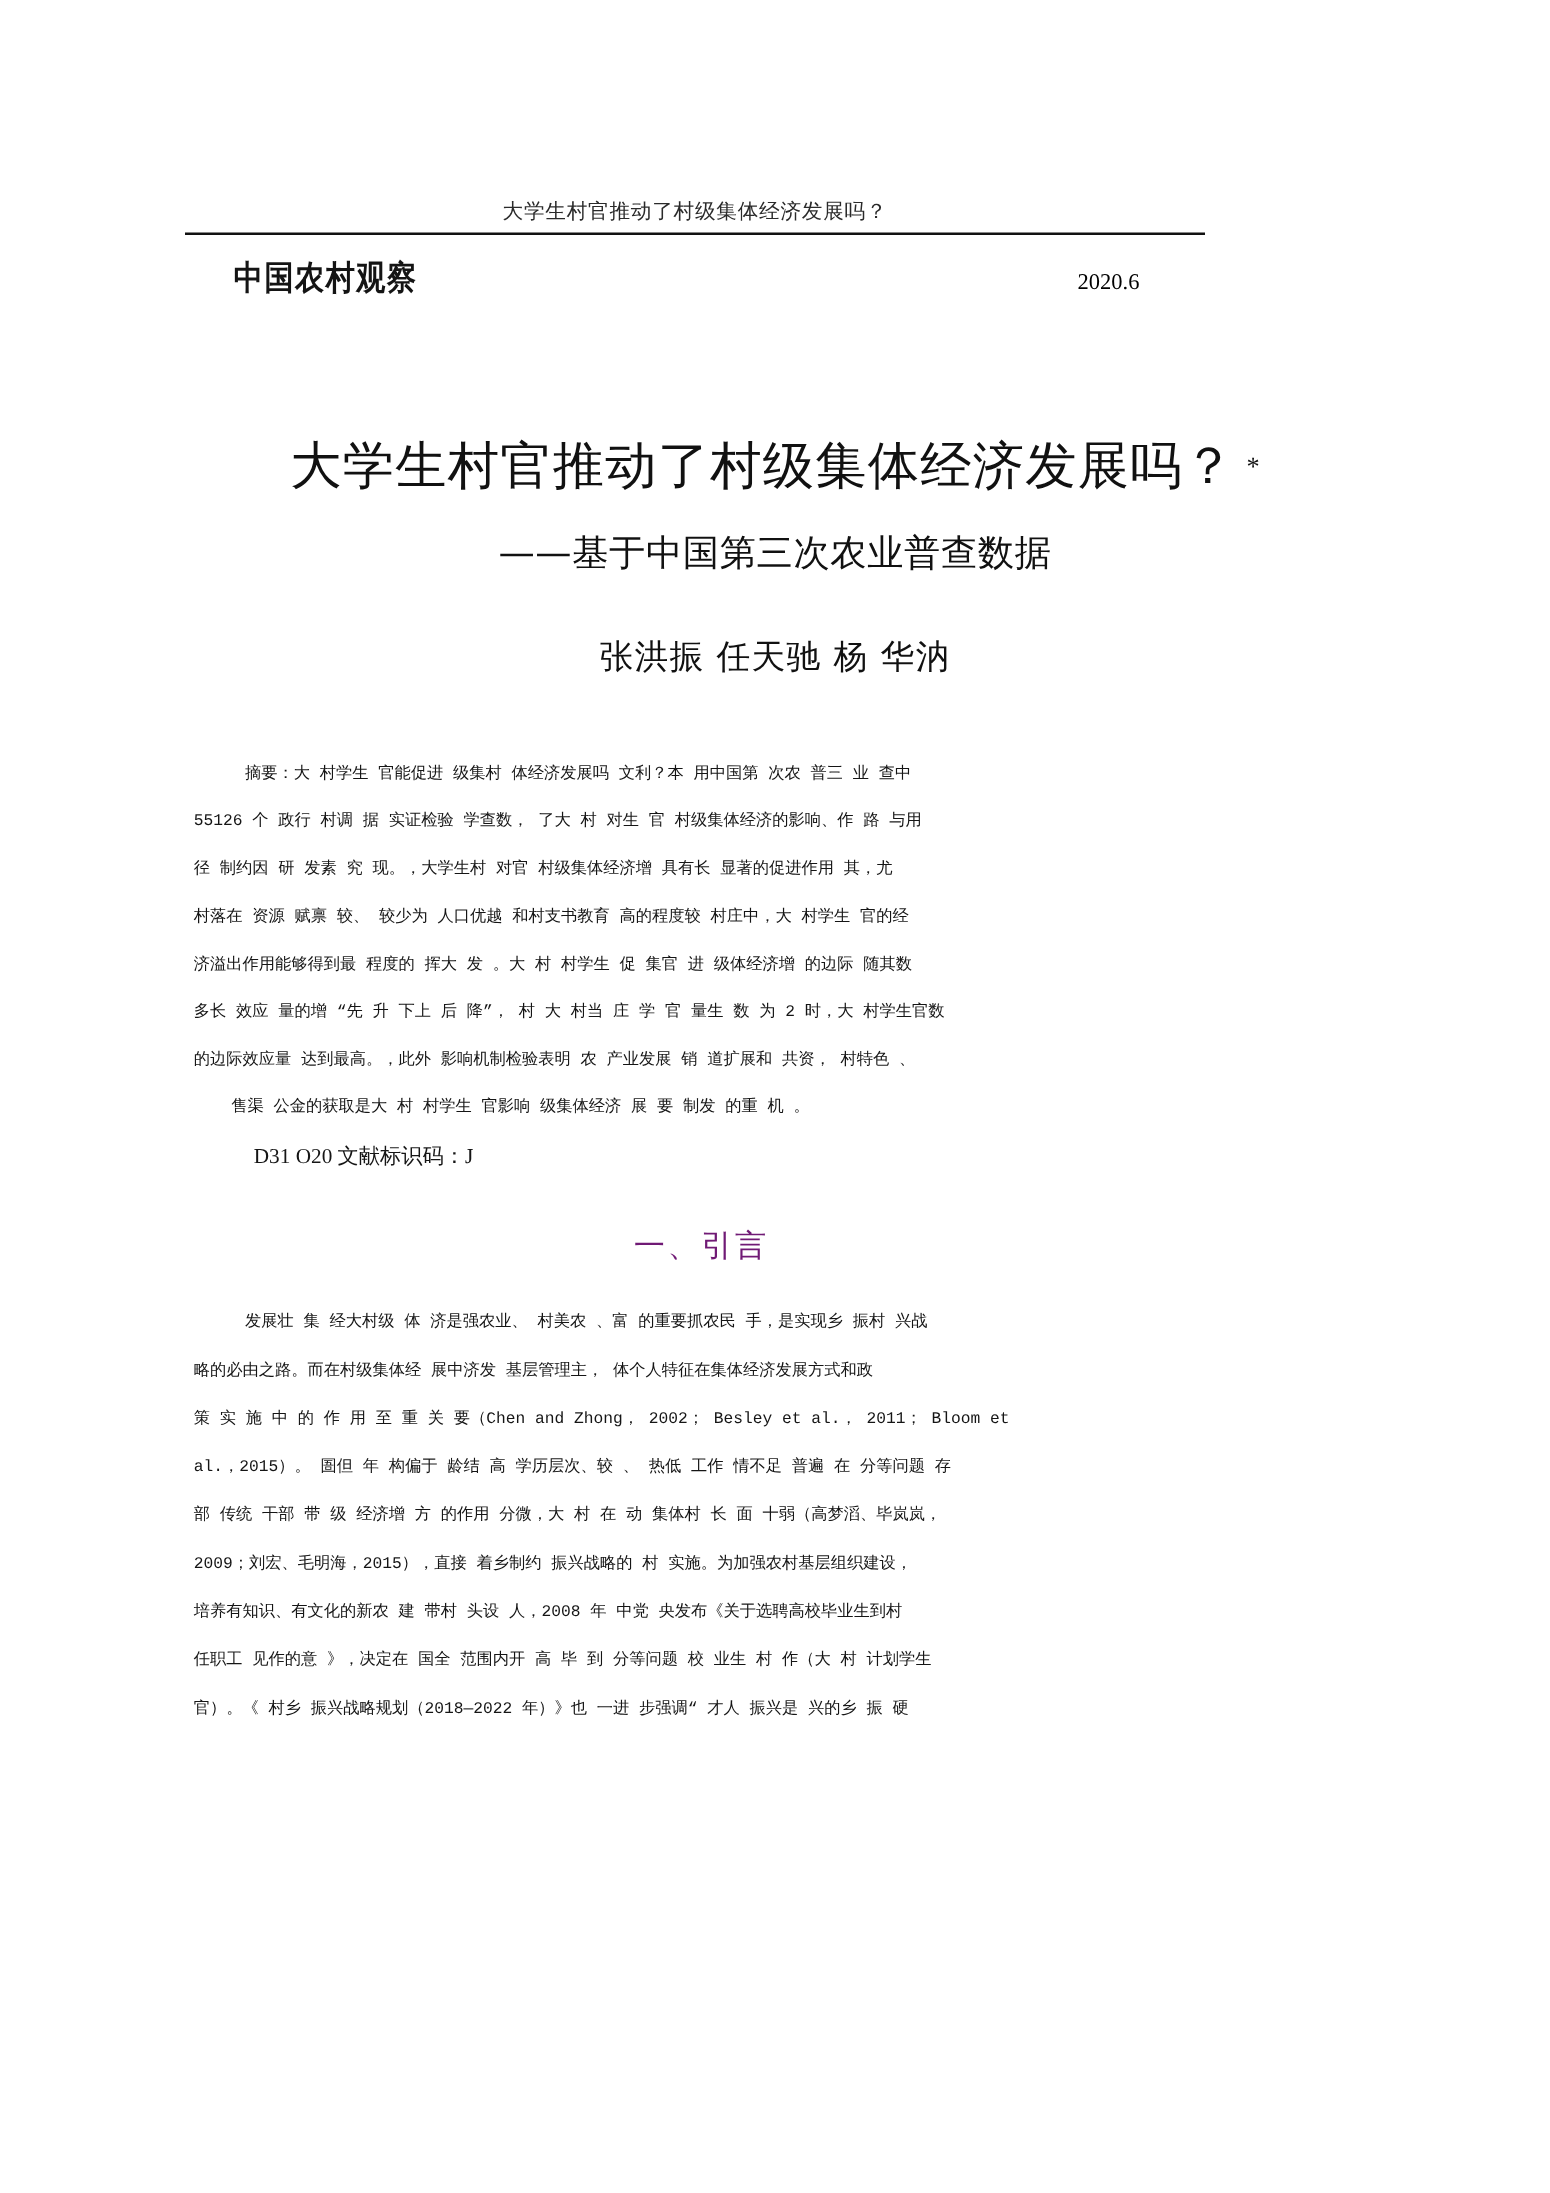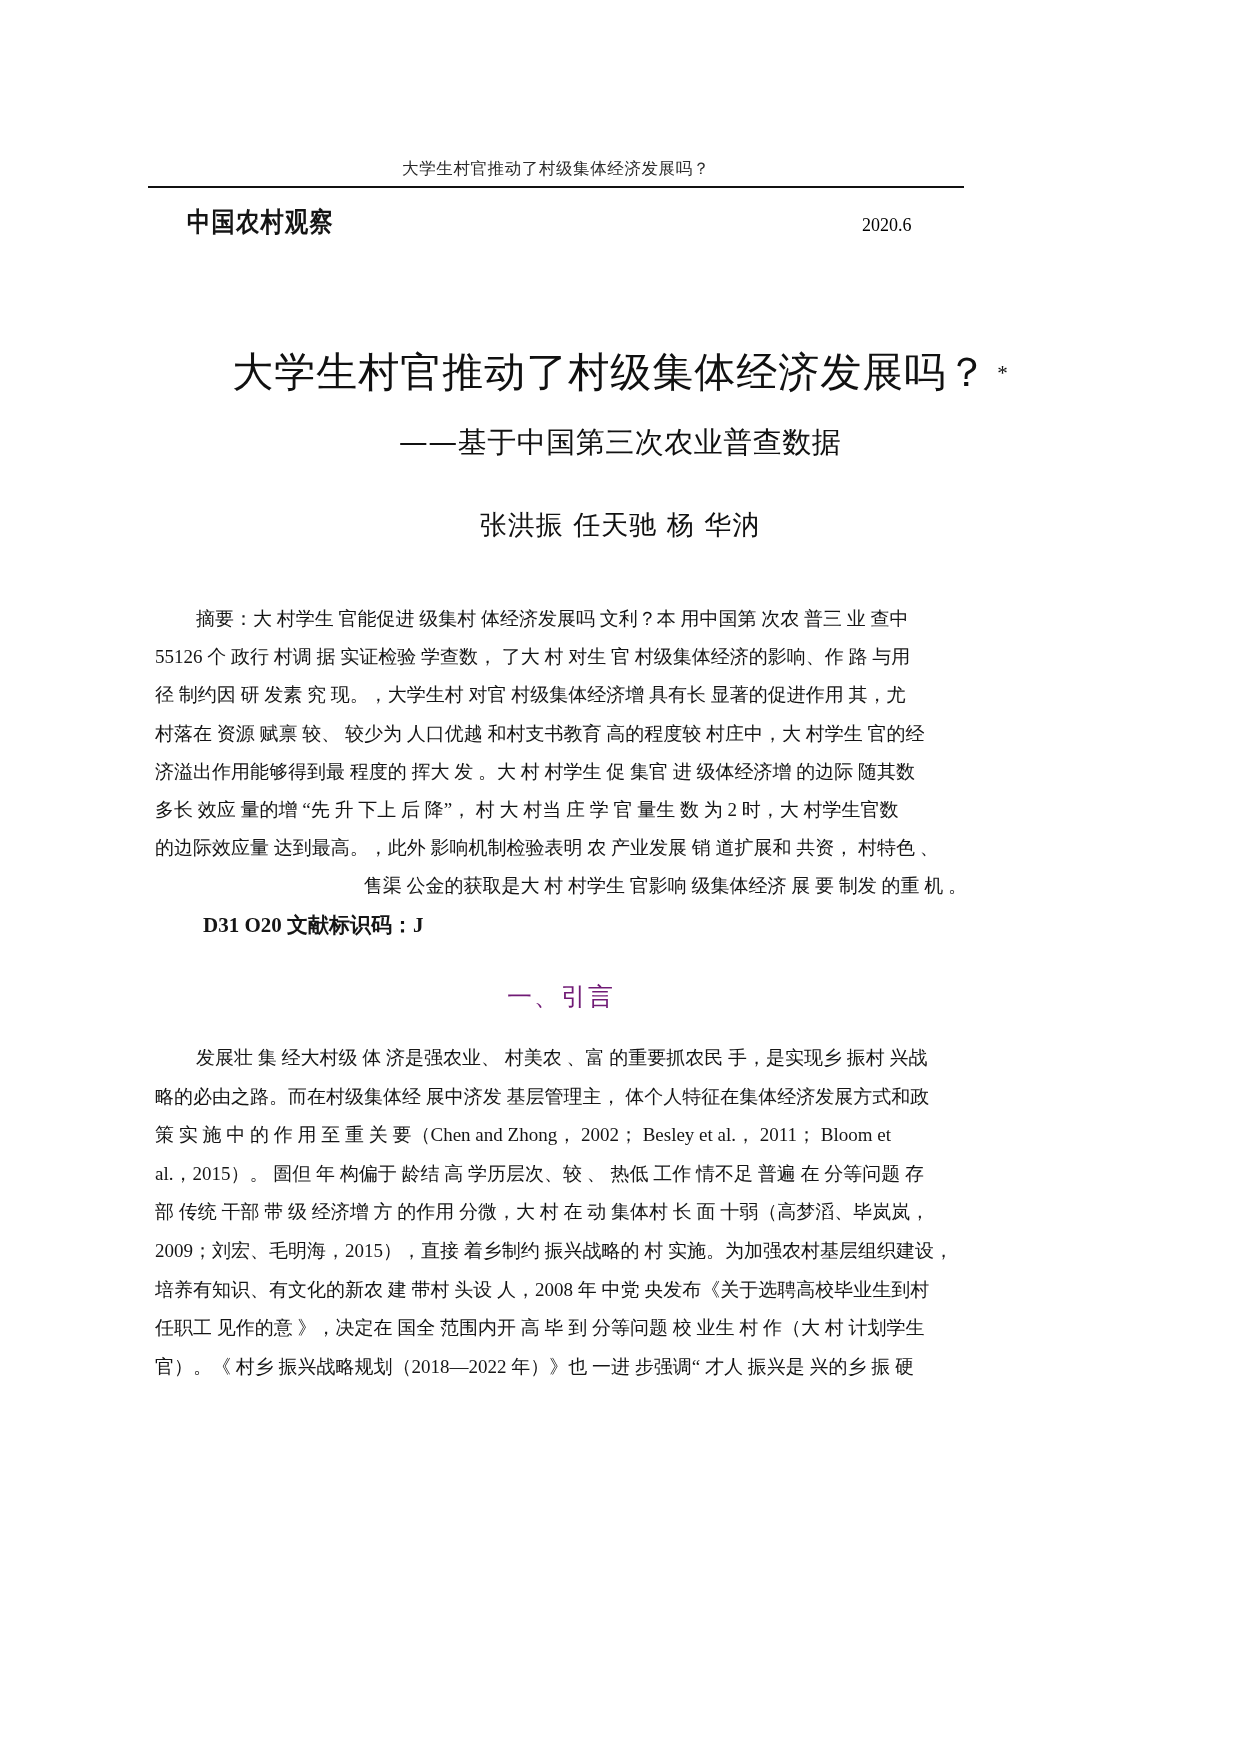--- a/index.html
+++ b/index.html
@@ -116,34 +116,33 @@
 
   
   .col {
     position: absolute;
     left: 155px;
     width: 812px;
   }
   .abstract { top: 600px; }
 
   .ln {
-    font-family: Liberation Serif, serif;
-    font-size: 19px;
+    font-family: Liberation Mono, monospace;
+    font-size: 13px;
     line-height: 38.2px;
     color: #151515;
     white-space: nowrap;
     letter-spacing: 0px;
   }
   .ln.ind { padding-left: 41px; }
-  .ln.ind2 { padding-left: 30px; text-align: right; }
+  .ln.ind2 { padding-left: 30px; }
   .ln.ind3 { padding-left: 48px; }
   .ln.serif {
     font-family: "Liberation Serif", "DejaVu Serif", serif;
-    font-size: 21px;
-    font-weight: bold;
+    font-size: 17px;
   }
 
   
   .sec-head {
     position: absolute;
     left: 155px;
     top: 980px;
     width: 812px;
     text-align: center;
     font-family: "DejaVu Sans", "Liberation Sans", sans-serif;

